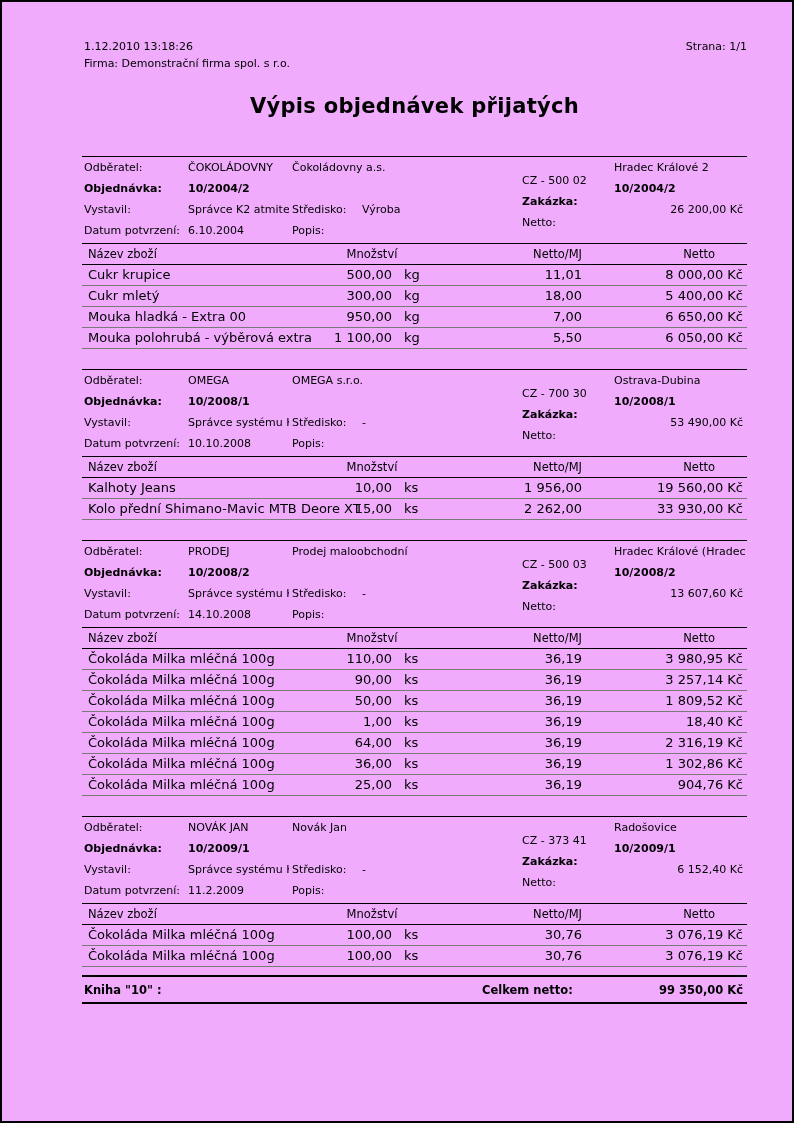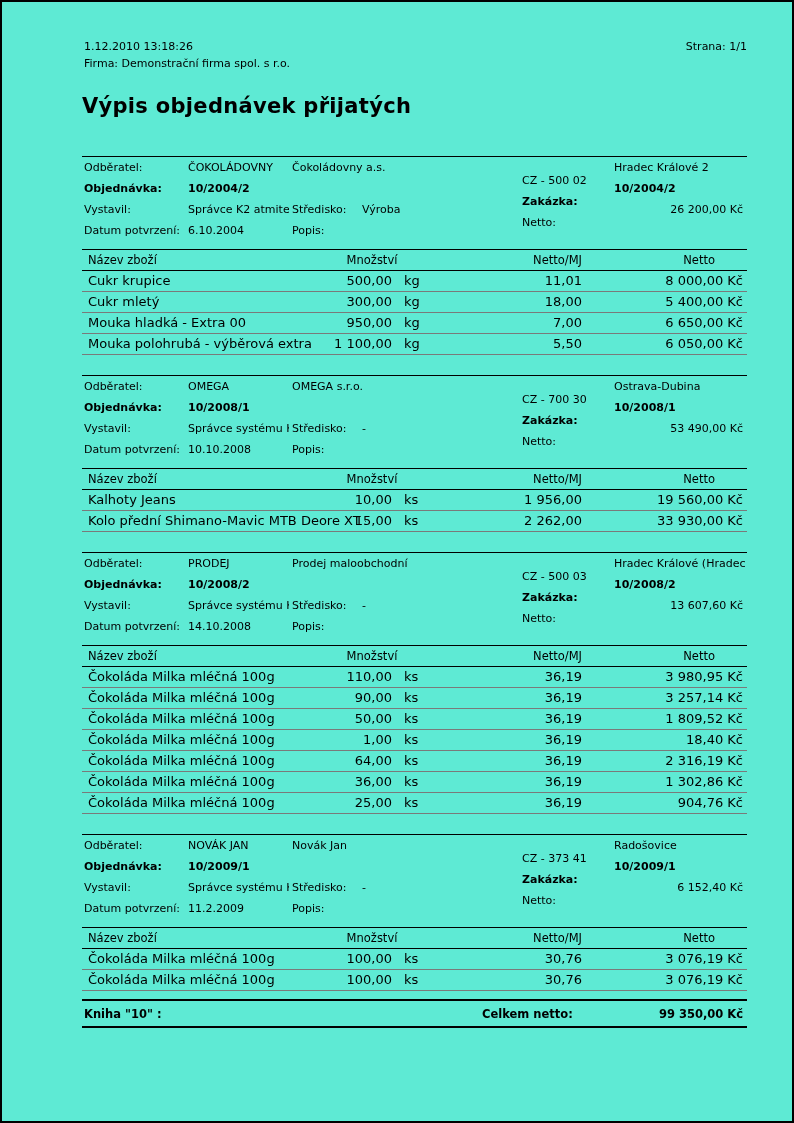--- a/index.html
+++ b/index.html
@@ -1,32 +1,33 @@
 <!DOCTYPE html>
 <html><head>
 <meta charset="utf-8">
 <style>
   * { margin: 0; padding: 0; box-sizing: border-box; }
   html, body { background: #e8e8e8; }
   body { font-family: "DejaVu Sans", "Liberation Sans", sans-serif; color: #000; }
   .page {
     width: 794px; height: 1123px;
-    background: #5eead4;
+    background: #f0abfc;
     border: 2px solid #000;
     position: relative;
     overflow: hidden;
   }
   .content { margin-left: 80px; width: 665px; }
 
   
   .page-header { padding-top: 36px; font-size: 11px; }
   .header-line1 { display: flex; justify-content: space-between; height: 17px; line-height: 17px; padding-left: 2px; }
   .header-line2 { height: 17px; line-height: 17px; padding-left: 2px; }
   .report-title {
     margin-top: 22px; margin-bottom: 38px;
+    text-align: center;
     font-size: 21px; font-weight: bold;
     letter-spacing: 0.3px;
   }
 
   
   .order-block { border-top: 1px solid #000; margin-bottom: 20px; }
   .orders > section:last-child { margin-bottom: 8px; }
 
   .info-row { position: relative; height: 21px; line-height: 21px; font-size: 11px; }
   .c-label  { position: absolute; left: 2px;   white-space: nowrap; }
@@ -35,21 +36,21 @@
   .c-val2b  { position: absolute; left: 280px; white-space: nowrap; }
   .c-zip    { position: absolute; left: 440px; white-space: nowrap; margin-top: 13px; }
   .c-city   { position: absolute; left: 532px; max-width: 131px; white-space: nowrap; overflow: hidden; }
   .c-netto  { position: absolute; right: 4px;  text-align: right; white-space: nowrap; }
   .bold { font-weight: bold; }
 
   
   .table-header {
     position: relative; height: 22px; line-height: 20px;
     border-top: 1px solid #000; border-bottom: 1px solid #000;
-    font-size: 11.5px; margin-top: 8px;
+    font-size: 11.5px; margin-top: 2px;
   }
   .th-name    { position: absolute; left: 6px; }
   .th-qty     { position: absolute; left: 220px; width: 140px; text-align: center; }
   .th-nettomj { position: absolute; left: 350px; width: 150px; text-align: right; }
   .th-netto   { position: absolute; right: 32px; }
 
   .item-row { position: relative; height: 21px; line-height: 19px; border-bottom: 1px solid #7a7a7a; font-size: 13px; }
   .td-name    { position: absolute; left: 6px; max-width: 278px; white-space: nowrap; overflow: hidden; }
   .td-qty     { position: absolute; left: 180px; width: 130px; text-align: right; }
   .td-unit    { position: absolute; left: 322px; }

